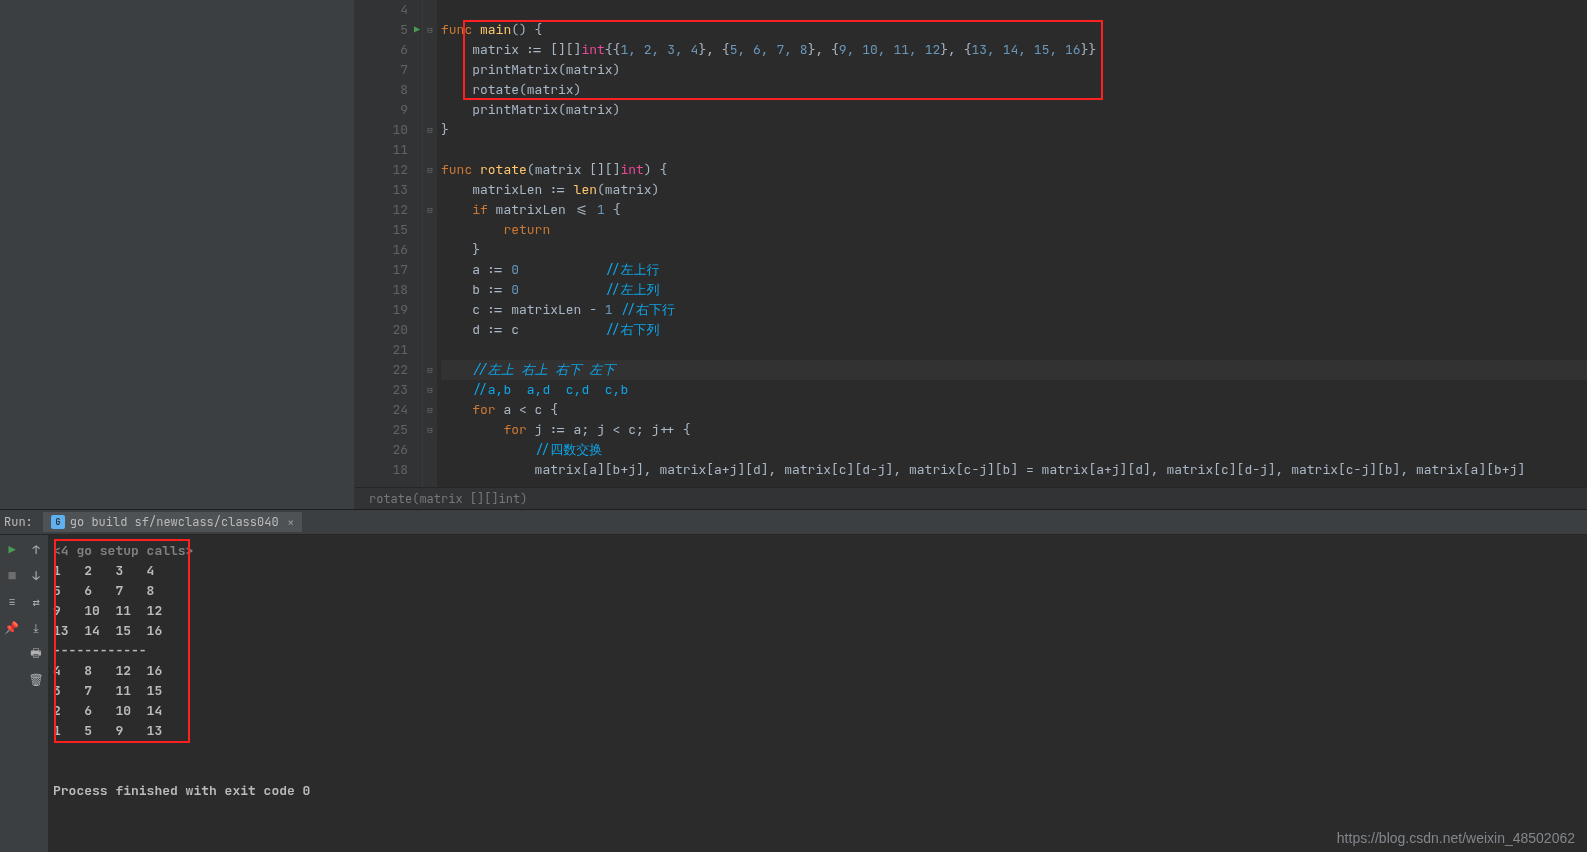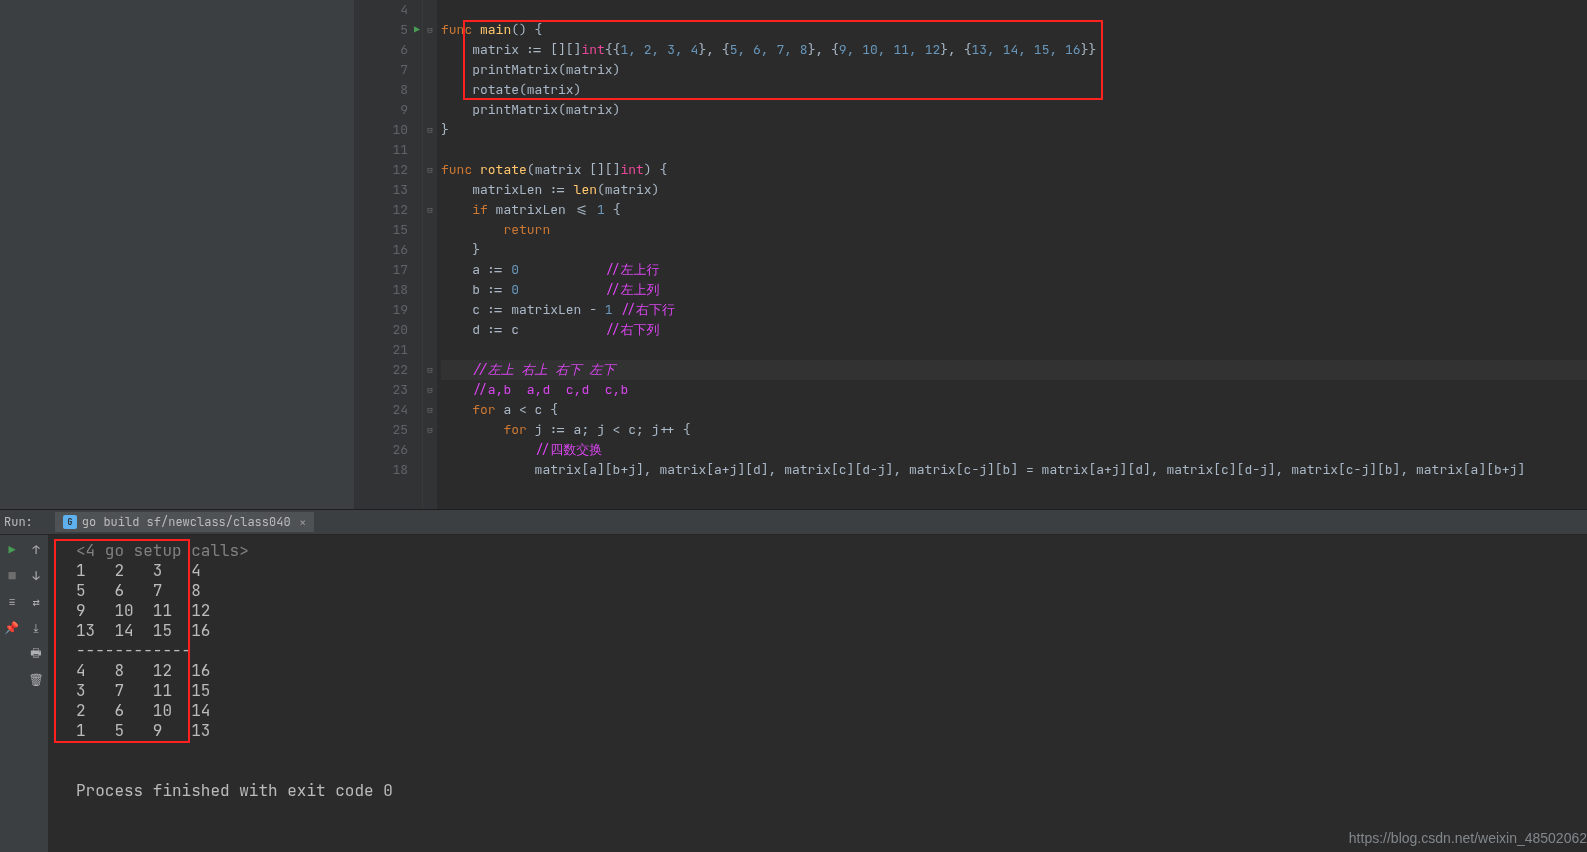--- a/index.html
+++ b/index.html
@@ -65,21 +65,21 @@
     padding-left:4px;
     white-space:pre;
     overflow:hidden;
     position:relative;
   }
   .code pre { font-family:inherit; font-size:13px; line-height:20px; }
   .kw { color:#cc7832; }
   .fn { color:#ffc66d; }
   .typ { color:#ec4899; }
   .num { color:#6897bb; }
-  .cm { color:#d946ef;text-align:right; }
+  .cm { color:#0ea5e9;text-align:right; }
   .pl { color:#a9b7c6; }
   .cursor-line { background:#323232; display:inline-block; width:100%;font-style:italic;}
   .red-box-code {
     position:absolute;
     border:2px solid #ff2020;
     left:26px; top:20px;
     width:640px; height:80px;
     pointer-events:none;
   }
   .breadcrumb {
@@ -101,21 +101,21 @@
   .run-header{
     height:25px;
     background:#3c3f41;
     border-bottom:1px solid #262626;
     display:flex;
     align-items:center;
     font-size:12px;
     color:#bbbbbb;
     padding-left:4px;
   }
-  .run-header .lbl{color:#bbbbbb; margin-right:22px;}
+  .run-header .lbl{color:#bbbbbb; margin-right:10px;}
   .run-tab{
     display:flex; align-items:center; gap:5px;
     background:#4e5254;
     padding:2px 8px;
     border-radius:0;
   }
   .run-tab .close{color:#9f9f9f; margin-left:4px; font-size:10px;}
   .go-icon{
     width:14px; height:14px; background:#5eb0ef; border-radius:2px;
     display:inline-flex; align-items:center; justify-content:center;
@@ -140,38 +140,39 @@
     flex-direction:column;
     align-items:center;
     gap:8px;
     padding-top:6px;
     color:#afb1b3;
     font-size:12px;
   }
   .tool-btn{width:18px;height:18px;display:flex;align-items:center;justify-content:center;cursor:pointer;}
   .console{
     flex:1;
-    padding:6px 28px;
+    padding:6px 5px;
     font-family:inherit;
-    font-size:16px;
+    font-size:13px;
     line-height:20px;
     color:#bbbbbb;
     position:relative;
+    font-weight:bold;
   }
   .console pre{font-family:inherit;}
   .red-box-out{
     position:absolute;
     border:2px solid #ff2020;
     left:6px; top:4px;
     width:136px; height:204px;
     pointer-events:none;
   }
   .watermark{
     position:absolute;
-    right:0; bottom:6px;
+    right:12px; bottom:6px;
     color:#82878c;
     font-size:14px;
     font-family:sans-serif;
     text-align:center;
   }
 </style>
 </head>
 <body>
 
 <div class="ide">
@@ -251,20 +252,23 @@
 
 <span class="cursor-line"><span class="pl">    </span><span class="cm">//左上 右上 右下 左下</span></span>
 <span class="pl">    </span><span class="cm">//a,b  a,d  c,d  c,b</span>
 <span class="pl">    </span><span class="kw">for </span><span class="pl">a &lt; c {</span>
 <span class="pl">        </span><span class="kw">for </span><span class="pl">j := a; j &lt; c; j++ {</span>
 <span class="pl">            </span><span class="cm">//四数交换</span>
 <span class="pl">            matrix[a][b+j], matrix[a+j][d], matrix[c][d-j], matrix[c-j][b] = matrix[a+j][d], matrix[c][d-j], matrix[c-j][b], matrix[a][b+j]</span></pre>
           <div class="red-box-code"></div>
         </div>
       </div>
+      <div class="breadcrumb">
+        <span>rotate(matrix [][]int)</span>
+      </div>
     </div>
   </div>
 
   <div class="run-panel">
     <div class="run-header">
       <span class="lbl">Run:</span>
       <div class="run-tab">
         <span class="go-icon">G</span>
         <span>go build sf/newclass/class040</span>
         <span class="close">✕</span>

